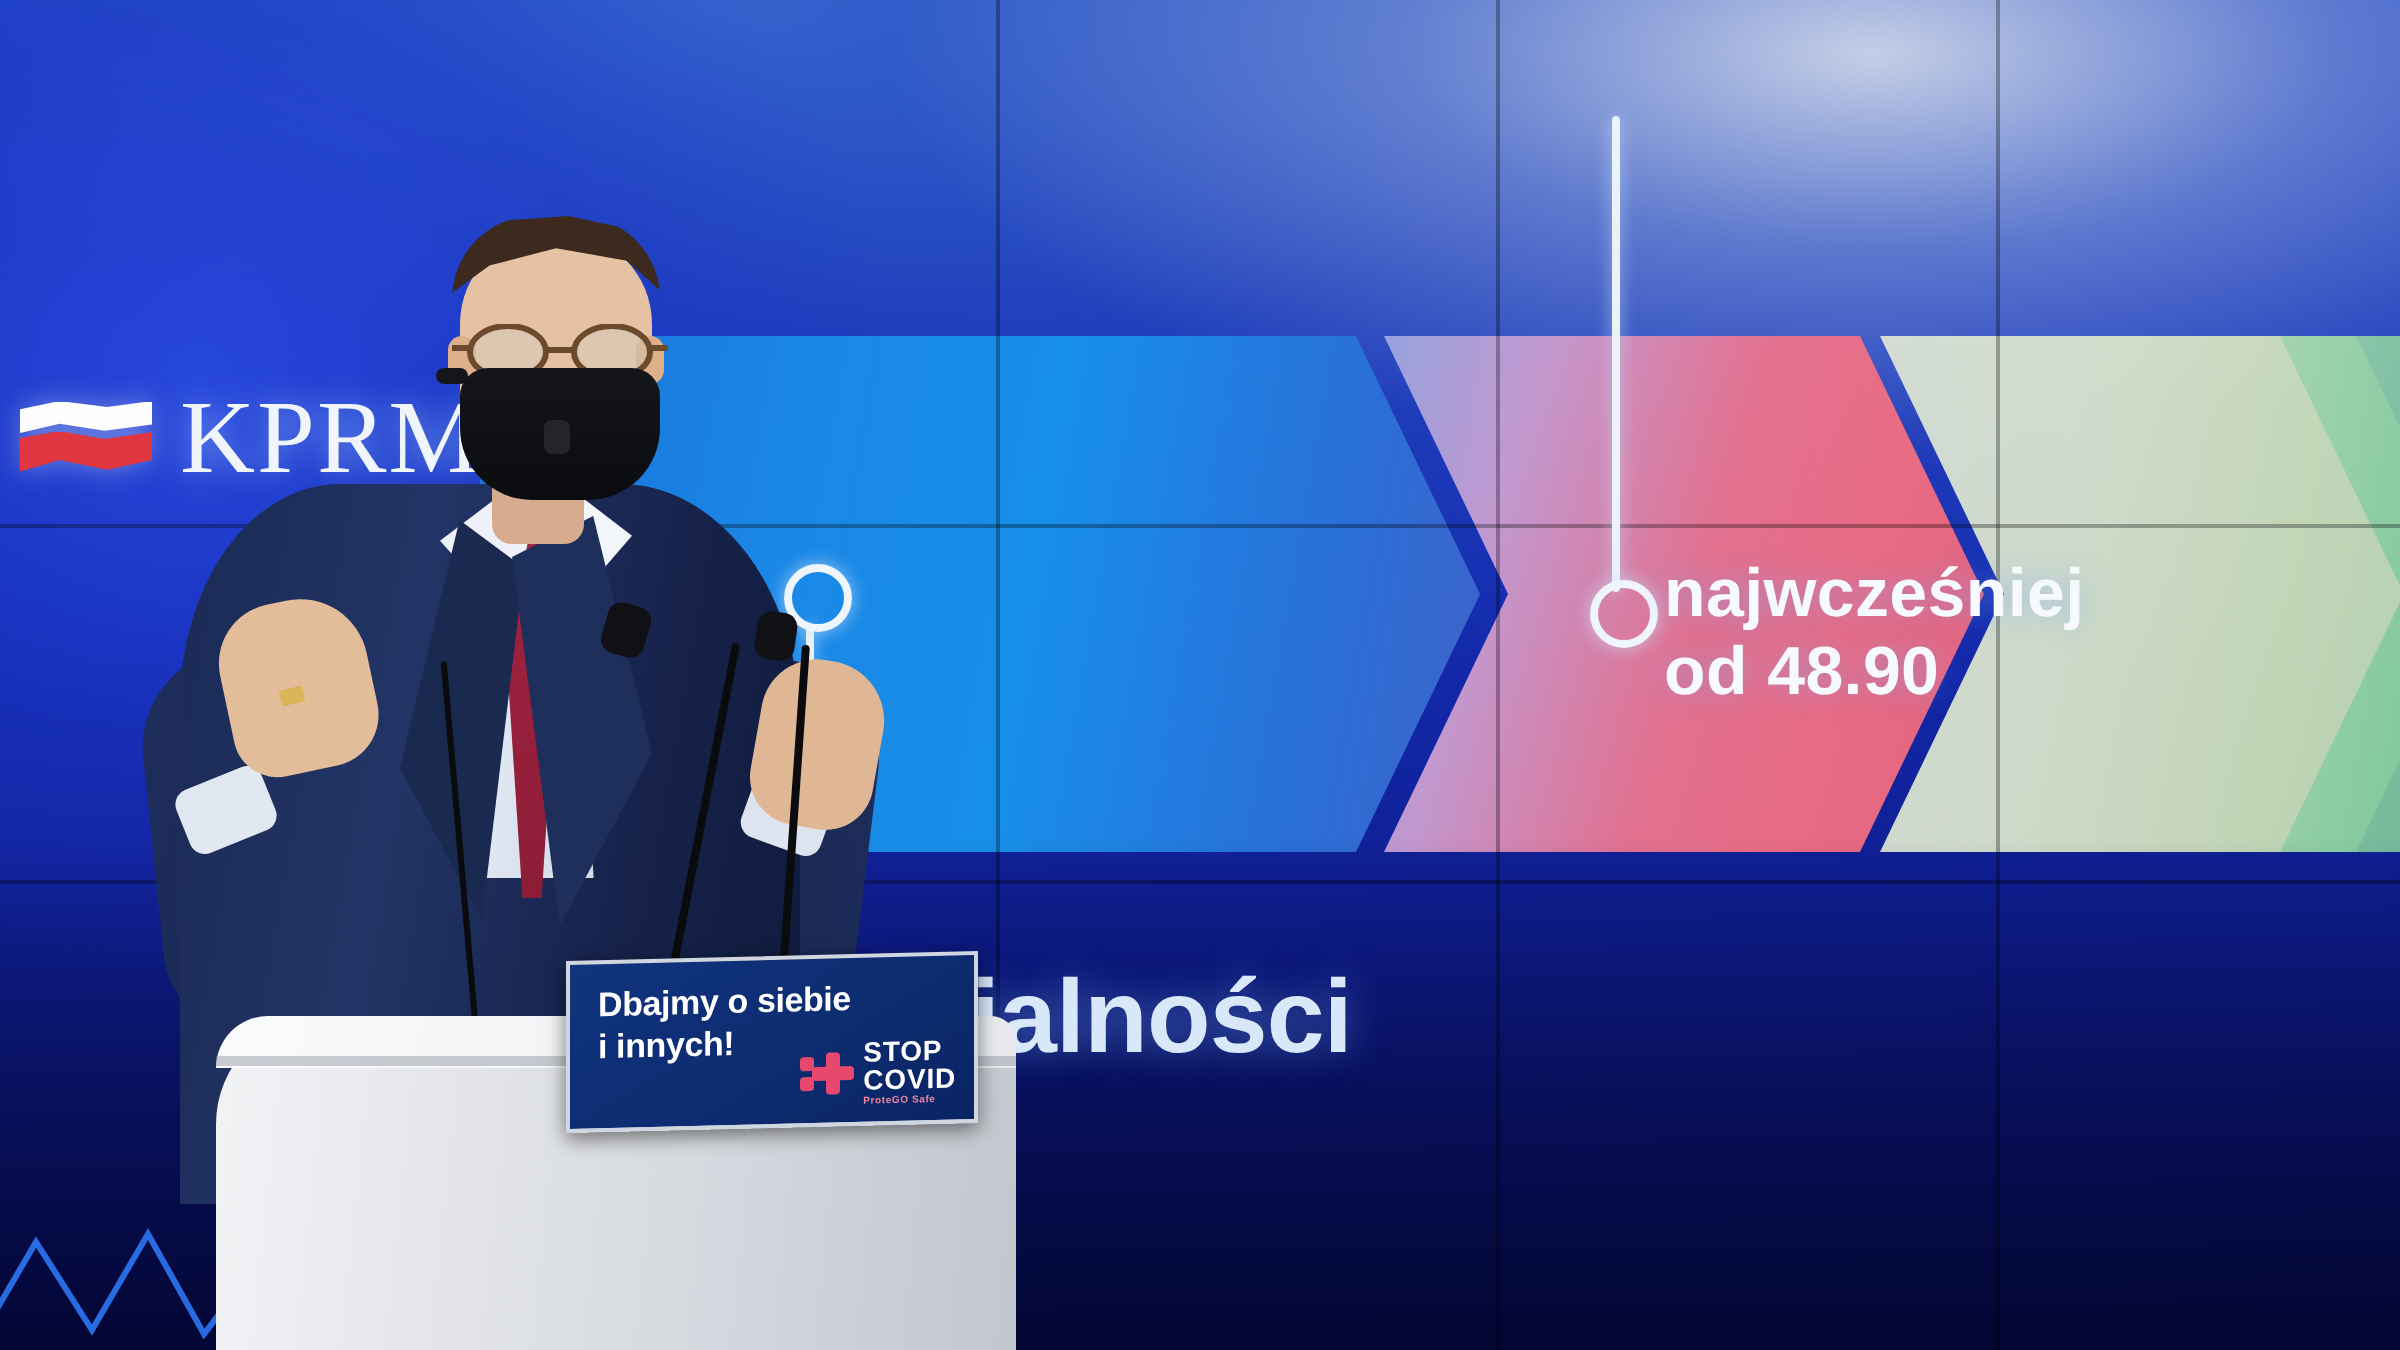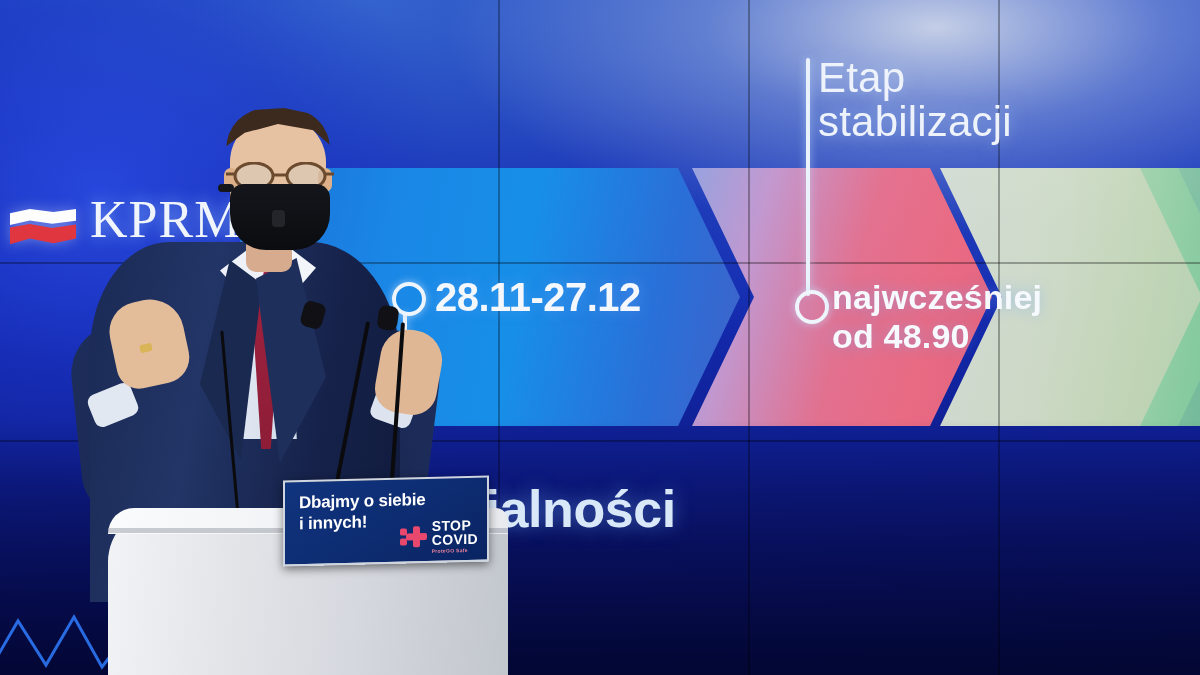--- a/index.html
+++ b/index.html
@@ -55,21 +55,21 @@
   .pin-stem{position:absolute;width:4px;background:#eaf2fb;border-radius:2px;
     box-shadow:0 0 8px rgba(200,225,255,.7);}
   .pin-ring{position:absolute;width:26px;height:26px;border:4px solid #eff5fc;border-radius:50%;
     box-shadow:0 0 9px rgba(200,225,255,.7);}
   #pin-stem-right{left:806px;top:58px;height:238px;}
   #pin-ring-right{left:795px;top:290px;}
   #pin-stem-left{left:403px;top:312px;height:34px;}
   #pin-ring-left{left:392px;top:282px;}
 
   
-  #kprm{position:absolute;left:10px;top:190px;display:flex;align-items:flex-end;gap:14px;}
+  #kprm{position:absolute;left:10px;top:190px;display:flex;align-items:center;gap:14px;}
   .flag{width:66px;height:42px;position:relative;filter:drop-shadow(0 0 7px rgba(255,255,255,.35));}
   .flag .w{position:absolute;left:0;top:2px;width:66px;height:19px;background:#fdfdfd;
     clip-path:polygon(0 22%,30% 0,66% 16%,100% 0,100% 62%,64% 78%,30% 60%,0 84%);}
   .flag .r{position:absolute;left:0;top:17px;width:66px;height:22px;background:#e0363f;
     clip-path:polygon(0 16%,30% 0,64% 18%,100% 2%,100% 66%,66% 88%,30% 66%,0 92%);}
   #kprm-text{font-family:"Liberation Serif",serif;font-size:52px;color:#f0f5fc;letter-spacing:1px;
     text-shadow:0 0 16px rgba(150,195,255,.75);}
 
   
   #zigzag{position:absolute;left:-6px;bottom:2px;width:160px;height:70px;}
@@ -170,23 +170,20 @@
   <div class="seam v" style="left:748px"></div>
   <div class="seam v" style="left:998px"></div>
   <div class="seam h" style="top:262px"></div>
   <div class="seam h" style="top:440px"></div>
 
   <div class="pin-stem" id="pin-stem-right"></div>
   <div class="pin-ring" id="pin-ring-right"></div>
   <div class="pin-stem" id="pin-stem-left"></div>
   <div class="pin-ring" id="pin-ring-left"></div>
 
-  <div class="scr-text" id="etap-stab" style="white-space:pre-line">Etap
-stabilizacji</div>
-  <div class="scr-text" id="date-range">28.11-27.12</div>
   <div class="scr-text" id="najw" style="white-space:pre-line">najwcześniej
 od 48.90</div>
   <div class="scr-text" id="odpow">edzialności</div>
 
   <div id="kprm">
     <div class="flag">
       <div class="w"></div>
         <div class="r"></div>
     </div>
     <div id="kprm-text">KPRM</div>

